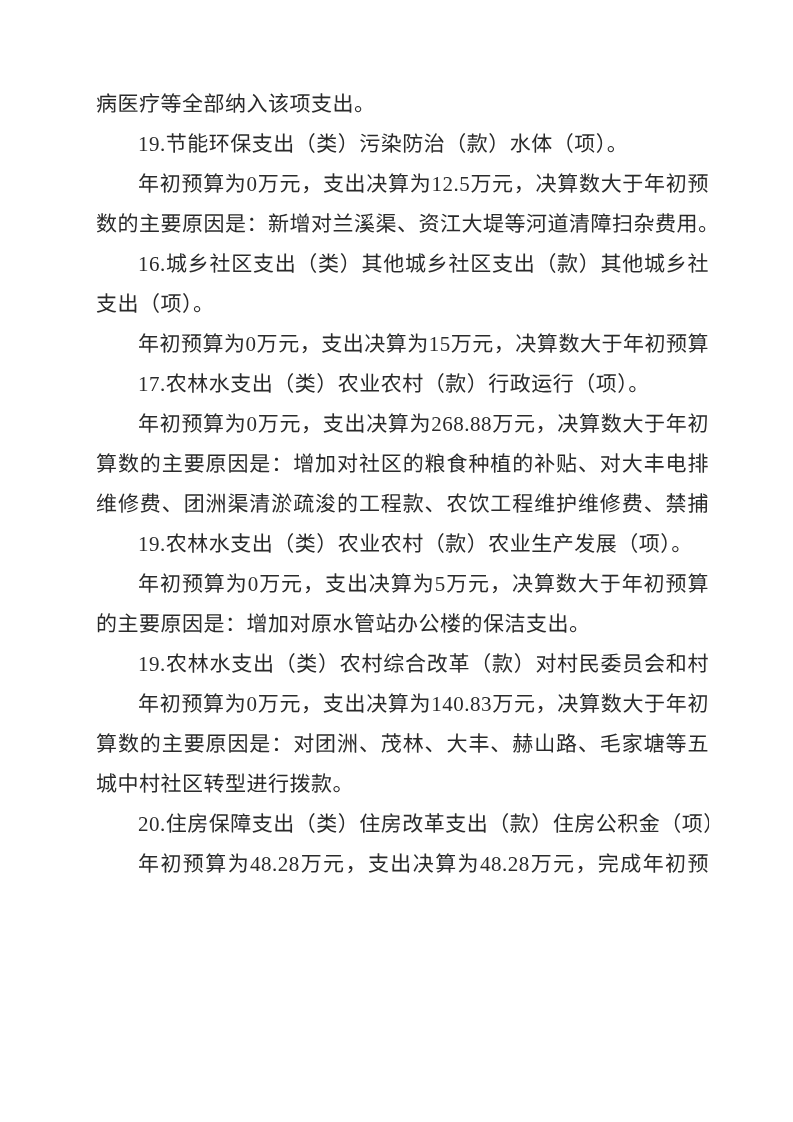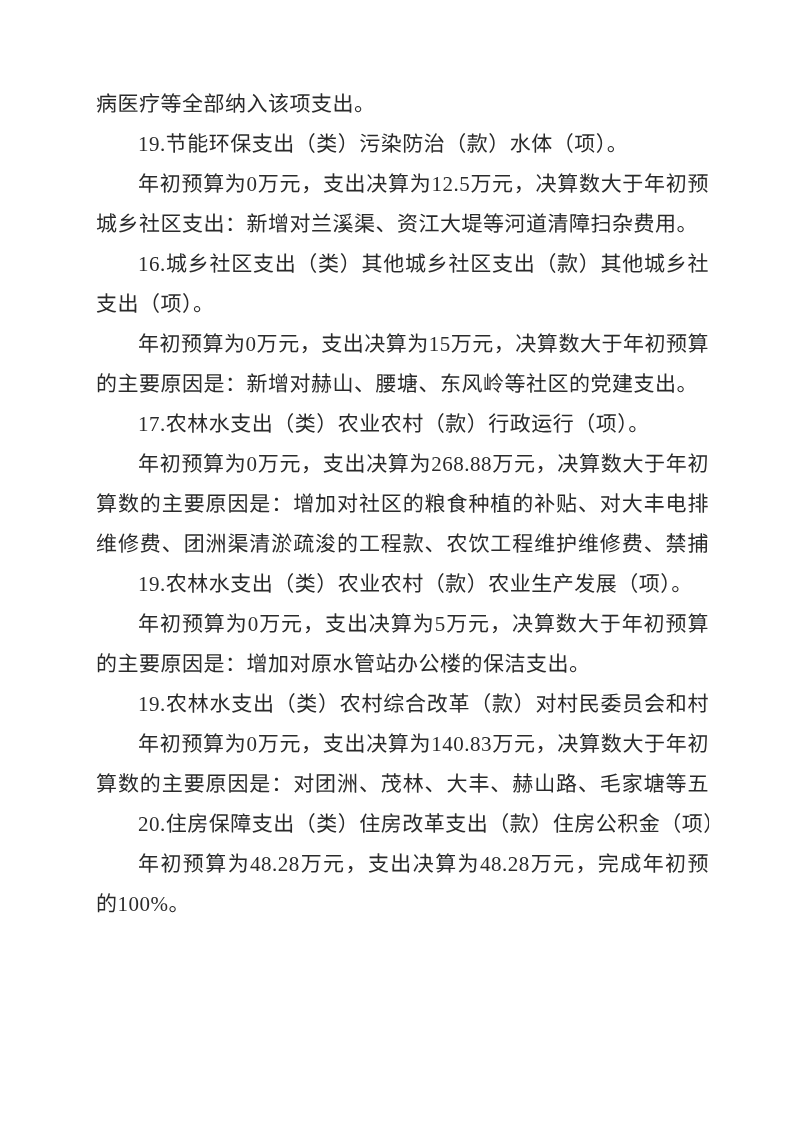--- a/index.html
+++ b/index.html
@@ -45,32 +45,31 @@
   }
 </style>
 </head>
 <body style="background: rgb(255, 255, 255);">
 
 <div class="page">
   <div class="text-block" style="color: rgb(42, 42, 42);">
       <div class="line">病医疗等全部纳入该项支出。</div>
       <div class="line indent">19.节能环保支出（类）污染防治（款）水体（项）。</div>
       <div class="line indent fill">年初预算为0万元，支出决算为12.5万元，决算数大于年初预算</div>
-      <div class="line">城乡社区支出：新增对兰溪渠、资江大堤等河道清障扫杂费用。</div>
+      <div class="line">数的主要原因是：新增对兰溪渠、资江大堤等河道清障扫杂费用。</div>
       <div class="line indent fill">16.城乡社区支出（类）其他城乡社区支出（款）其他城乡社区</div>
       <div class="line">支出（项）。</div>
       <div class="line indent fill">年初预算为0万元，支出决算为15万元，决算数大于年初预算数</div>
-      <div class="line">的主要原因是：新增对赫山、腰塘、东风岭等社区的党建支出。</div>
       <div class="line indent">17.农林水支出（类）农业农村（款）行政运行（项）。</div>
       <div class="line indent fill">年初预算为0万元，支出决算为268.88万元，决算数大于年初预</div>
       <div class="line fill">算数的主要原因是：增加对社区的粮食种植的补贴、对大丰电排的</div>
       <div class="line fill">维修费、团洲渠清淤疏浚的工程款、农饮工程维护维修费、禁捕退</div>
       <div class="line indent">19.农林水支出（类）农业农村（款）农业生产发展（项）。</div>
       <div class="line indent fill">年初预算为0万元，支出决算为5万元，决算数大于年初预算数</div>
       <div class="line">的主要原因是：增加对原水管站办公楼的保洁支出。</div>
       <div class="line indent fill">19.农林水支出（类）农村综合改革（款）对村民委员会和村党</div>
       <div class="line indent fill">年初预算为0万元，支出决算为140.83万元，决算数大于年初预</div>
       <div class="line fill">算数的主要原因是：对团洲、茂林、大丰、赫山路、毛家塘等五个</div>
+      <div class="line">城中村社区转型进行拨款。</div>
       <div class="line indent">20.住房保障支出（类）住房改革支出（款）住房公积金（项）。</div>
       <div class="line indent fill">年初预算为48.28万元，支出决算为48.28万元，完成年初预算</div>
-      <div class="line">的100%。</div>
     </div>
 </div>
 
 </body></html>

